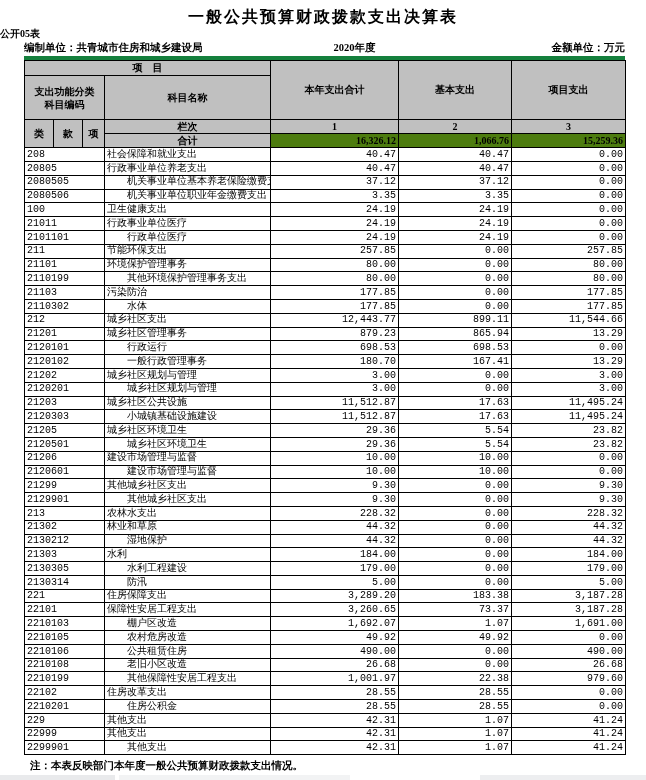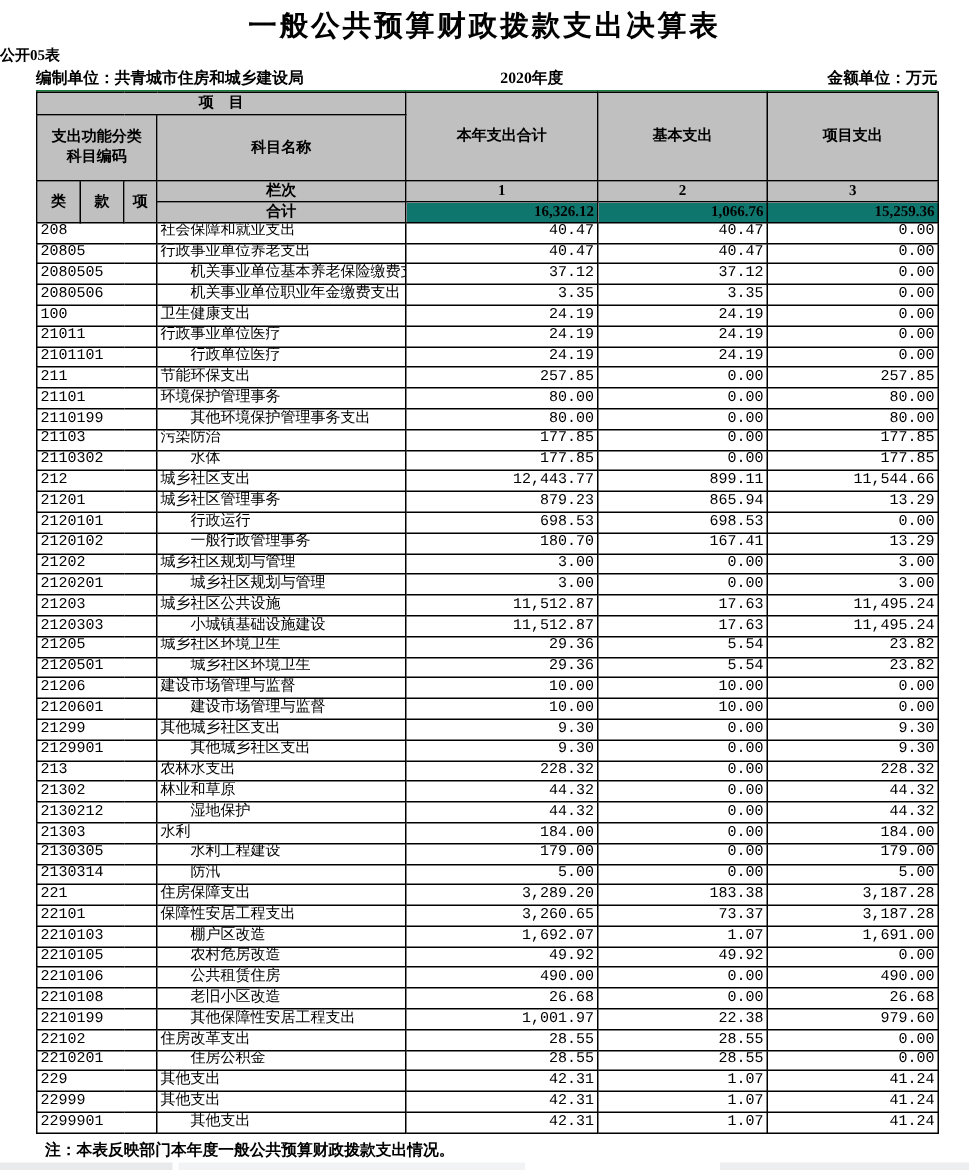--- a/index.html
+++ b/index.html
@@ -2,51 +2,51 @@
 <html><head>
 <meta charset="utf-8">
 <style>
   html,body { margin:0; padding:0; }
   body {
     width:646px; height:780px; background:#ffffff; color:#000;
     font-family:"Liberation Serif", serif;
     position:relative; overflow:hidden;
   }
   .page-title {
-    text-align:center; font-weight:bold; font-size:19px;
+    text-align:center; font-weight:bold; font-size:16px;
     padding-top:7px; letter-spacing:2px; line-height:1.2;
   }
   .sheet-label {
     text-align:left; font-size:10px; font-weight:bold;
     margin:2px 21px 0 0; line-height:12px;
   }
   .info-row {
     display:flex; align-items:flex-end;
-    margin:0 21px 0 24px; border-bottom:1px solid #15803d;
+    margin:0 21px 0 24px; border-bottom:4px solid #15803d;
     font-size:10.5px; font-weight:bold; padding-bottom:1px; height:15px;
   }
   .info-left  { flex:0 0 46%; text-align:left; white-space:nowrap; }
   .info-center{ flex:0 0 18%; text-align:center; white-space:nowrap; }
   .info-right { flex:1; text-align:right; white-space:nowrap; }
 
   table.budget {
     border-collapse:collapse; table-layout:fixed;
     margin-left:24px; width:601px;padding-left:36px;
   }
   table.budget th, table.budget td {
     border:1px solid #000; padding:0 2px;
     font-size:10px; line-height:1.15;
     white-space:nowrap; overflow:hidden;
   }
   thead th { background:#c0c0c0; font-weight:bold; text-align:center; }
   tr.h-item  { height:15px; }
   tr.h-code  { height:44px; }
   tr.h-rank  { height:14px; }
   tr.h-total { height:14px; }
-  tr.h-total td.val { background:#0f766e; font-weight:bold; text-align:right; }
+  tr.h-total td.val { background:#4d7c0f; font-weight:bold; text-align:right; }
   tbody tr { height:13.8px;font-family:Liberation Mono, monospace; }
   td.code { text-align:left; padding-left:2px; }
   td.name { text-align:left; }
   td.name.indent { padding-left:22px; }
   td.num  { text-align:right; padding-right:3px; }
   .two-line div { line-height:1.3; }
 
   .note {
     margin:4px 0 0 30px; font-size:10.5px; font-weight:bold; white-space:nowrap;
   }

